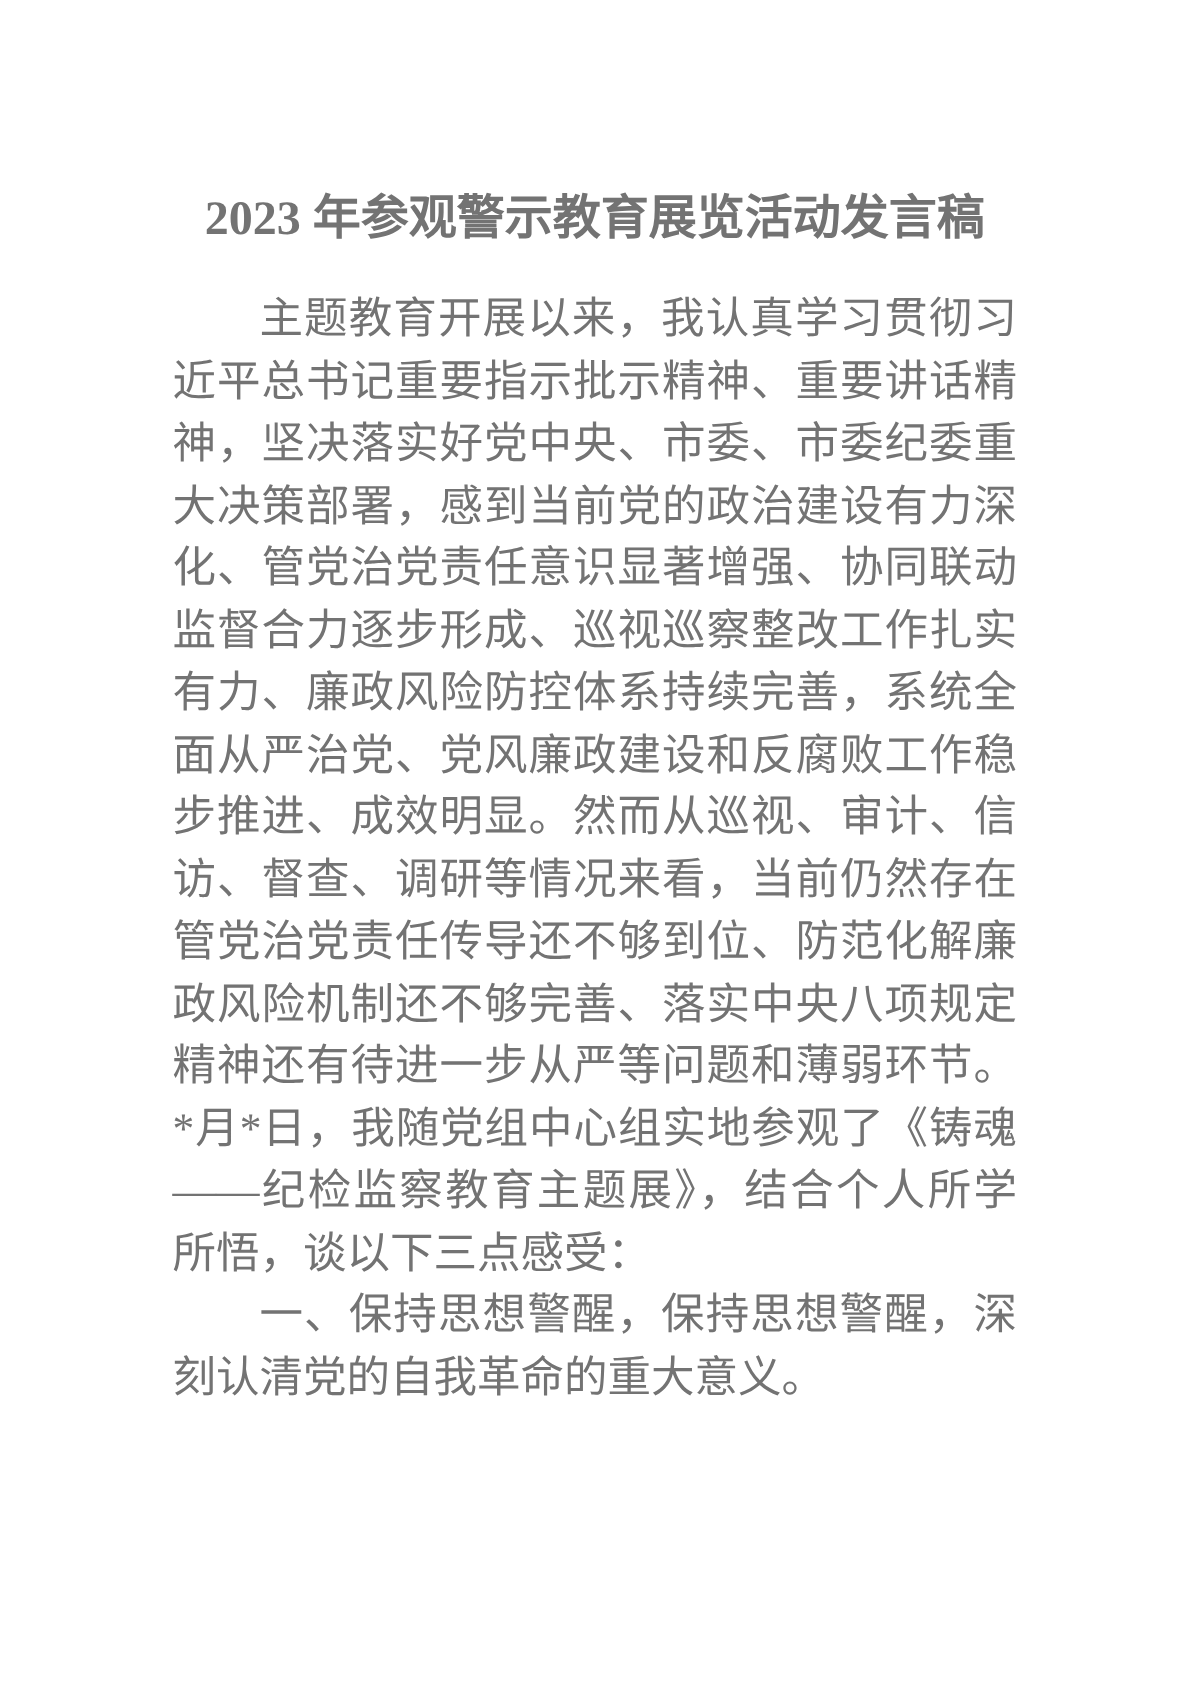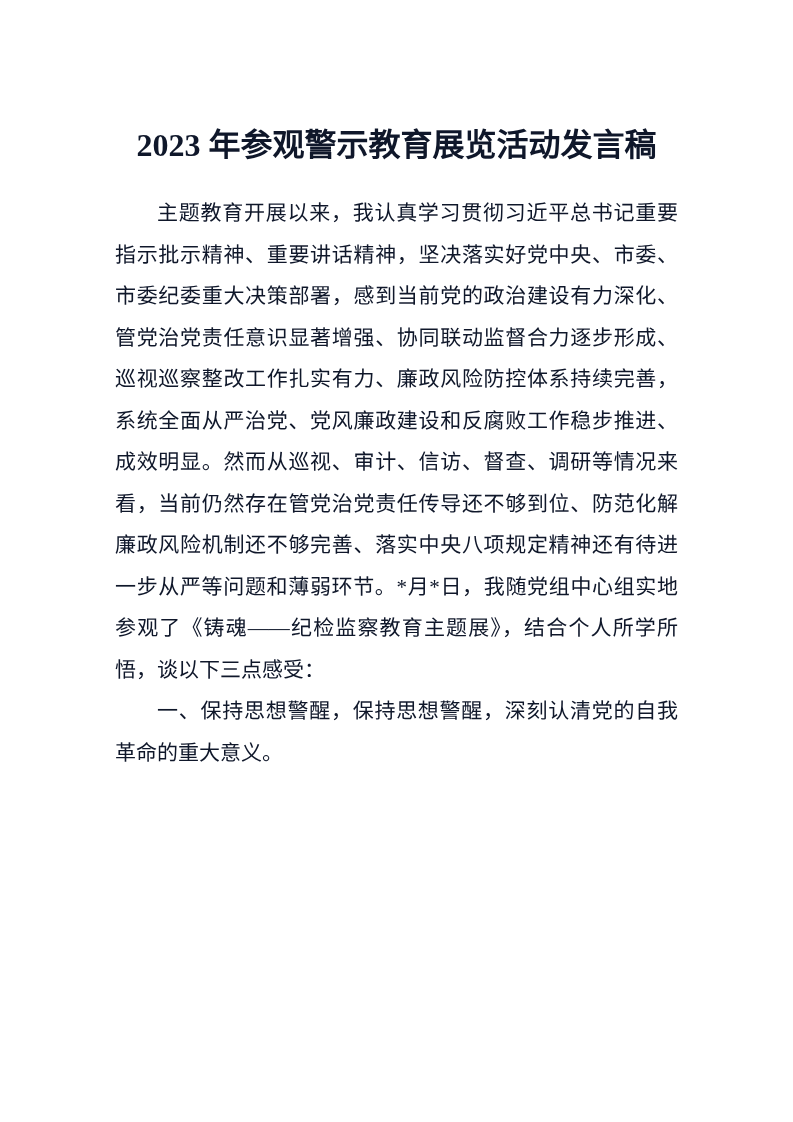--- a/index.html
+++ b/index.html
@@ -10,34 +10,34 @@
   .page {
     position: relative;
     width: 793px;
     height: 1122px;
     margin: 0 auto;
     background: #ffffff;
     box-sizing: border-box;
     padding: 122px 115px 0 115px;
     overflow: hidden;
     font-family: "Liberation Serif", serif;
-    color: #0f172a;
+    color: #737373;
   }
   .doc-title {
     margin: 0 0 25px 0;
     font-size: 32px;
     line-height: 46px;
     font-weight: bold;
     text-align: center;
     letter-spacing: 0px;
     white-space: nowrap;
   }
   .doc-body p {
     margin: 0;
-    font-size: 21px;
+    font-size: 29px;
     line-height: 41.5px;
     text-align: justify;
     text-justify: inter-ideograph;
     text-indent: 2em;
     word-break: break-all;
   }
 </style>
 </head>
 <body>
 

